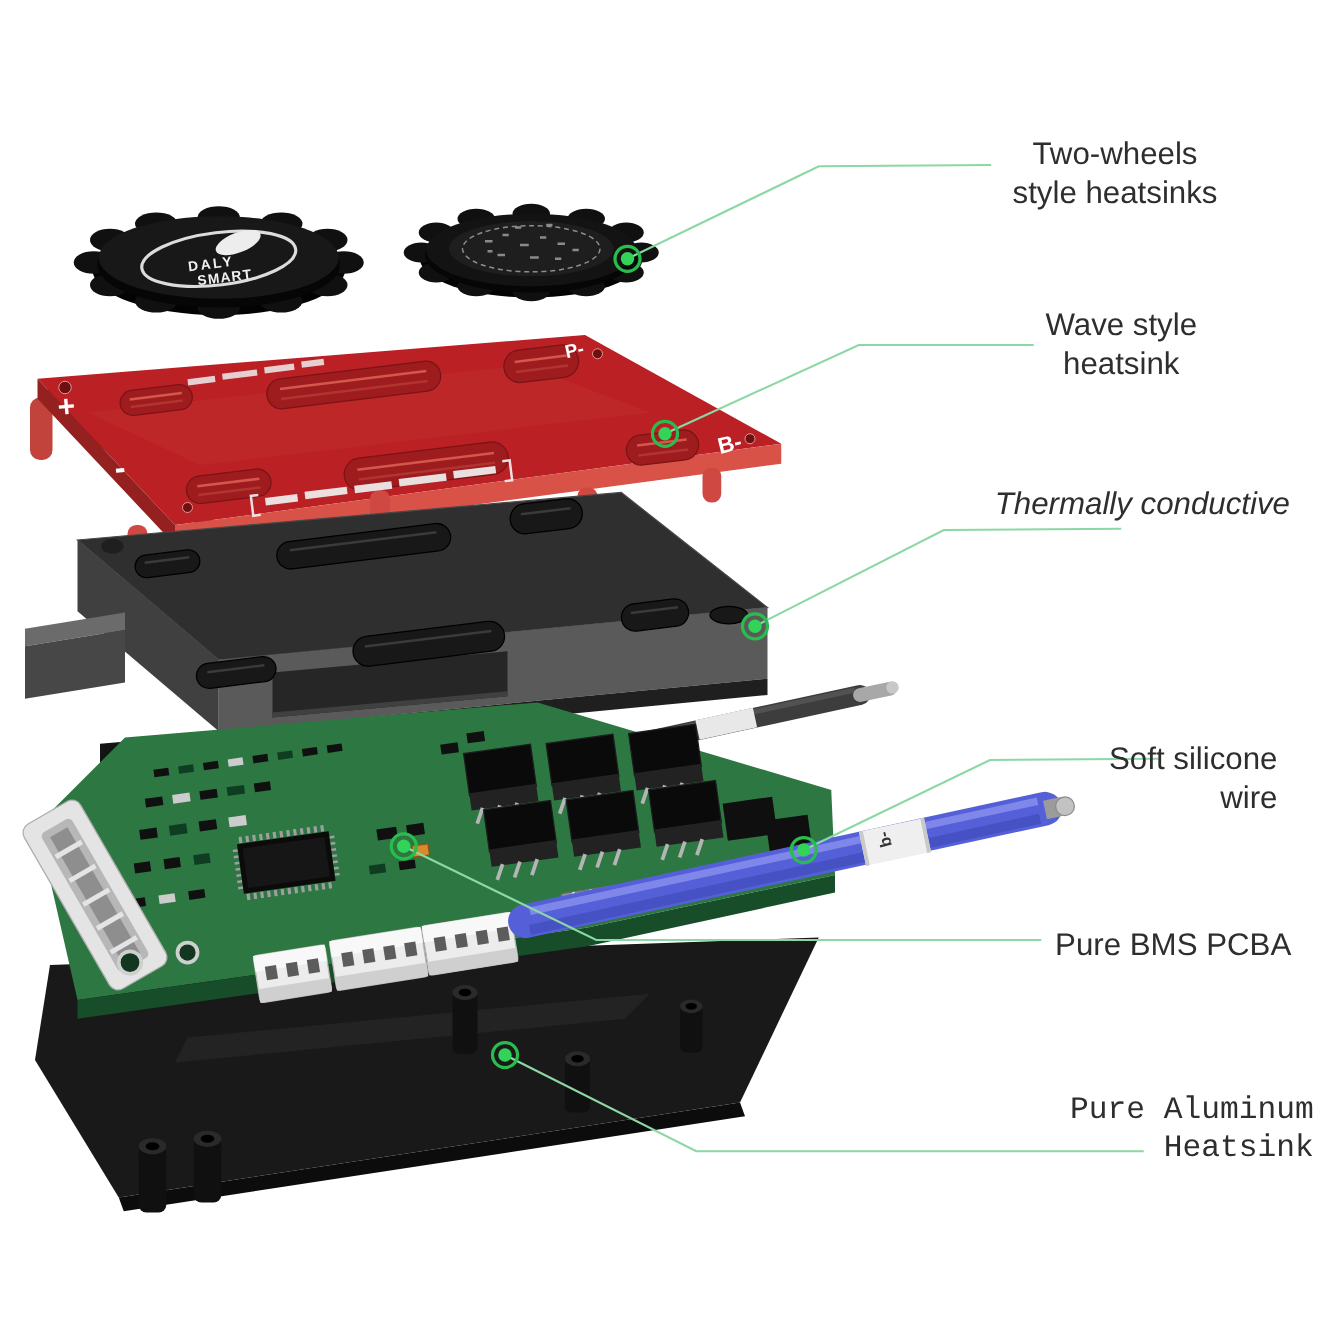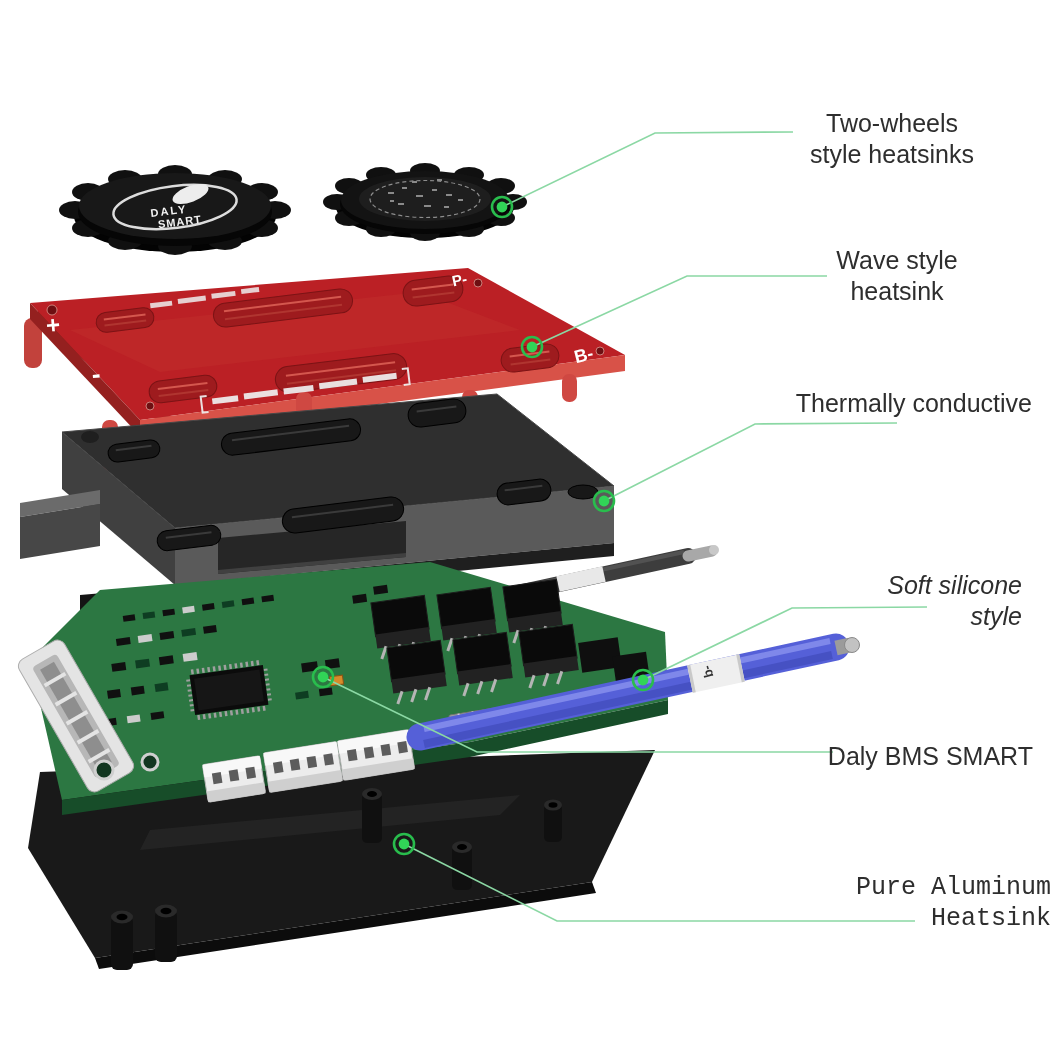--- a/index.html
+++ b/index.html
@@ -438,28 +438,28 @@
 </svg>
 
 <div class="lbl center" style="left:757px;top:108px;width:270px;">
   <span>Two-wheels</span>
   <span>style heatsinks</span>
 </div>
 <div class="lbl center" style="left:762px;top:245px;width:270px;">
   <span>Wave style</span>
   <span>heatsink</span>
 </div>
-<div class="lbl right" style="right:23px;top:388px;width:320px;">
+<div class="lbl right" style="right:23px;top:388px;width:320px;font-style:italic;">
   <span>Thermally conductive</span>
 </div>
-<div class="lbl right" style="right:33px;top:570px;width:300px;font-style:italic;">
+<div class="lbl right" style="right:33px;top:592px;width:300px;">
   <span>Soft silicone</span>
-  <span>style</span>
+  <span>wire</span>
 </div>
 <div class="lbl right" style="right:22px;top:741px;width:300px;">
-  <span>Daly BMS SMART</span>
+  <span>Pure BMS PCBA</span>
 </div>
 <div class="lbl right" style="right:4px;top:872px;width:320px;font-family:Liberation Mono, monospace;">
   <span>Pure Aluminum</span>
   <span>Heatsink</span>
 </div>
 
 </div>
 
 </body></html>

